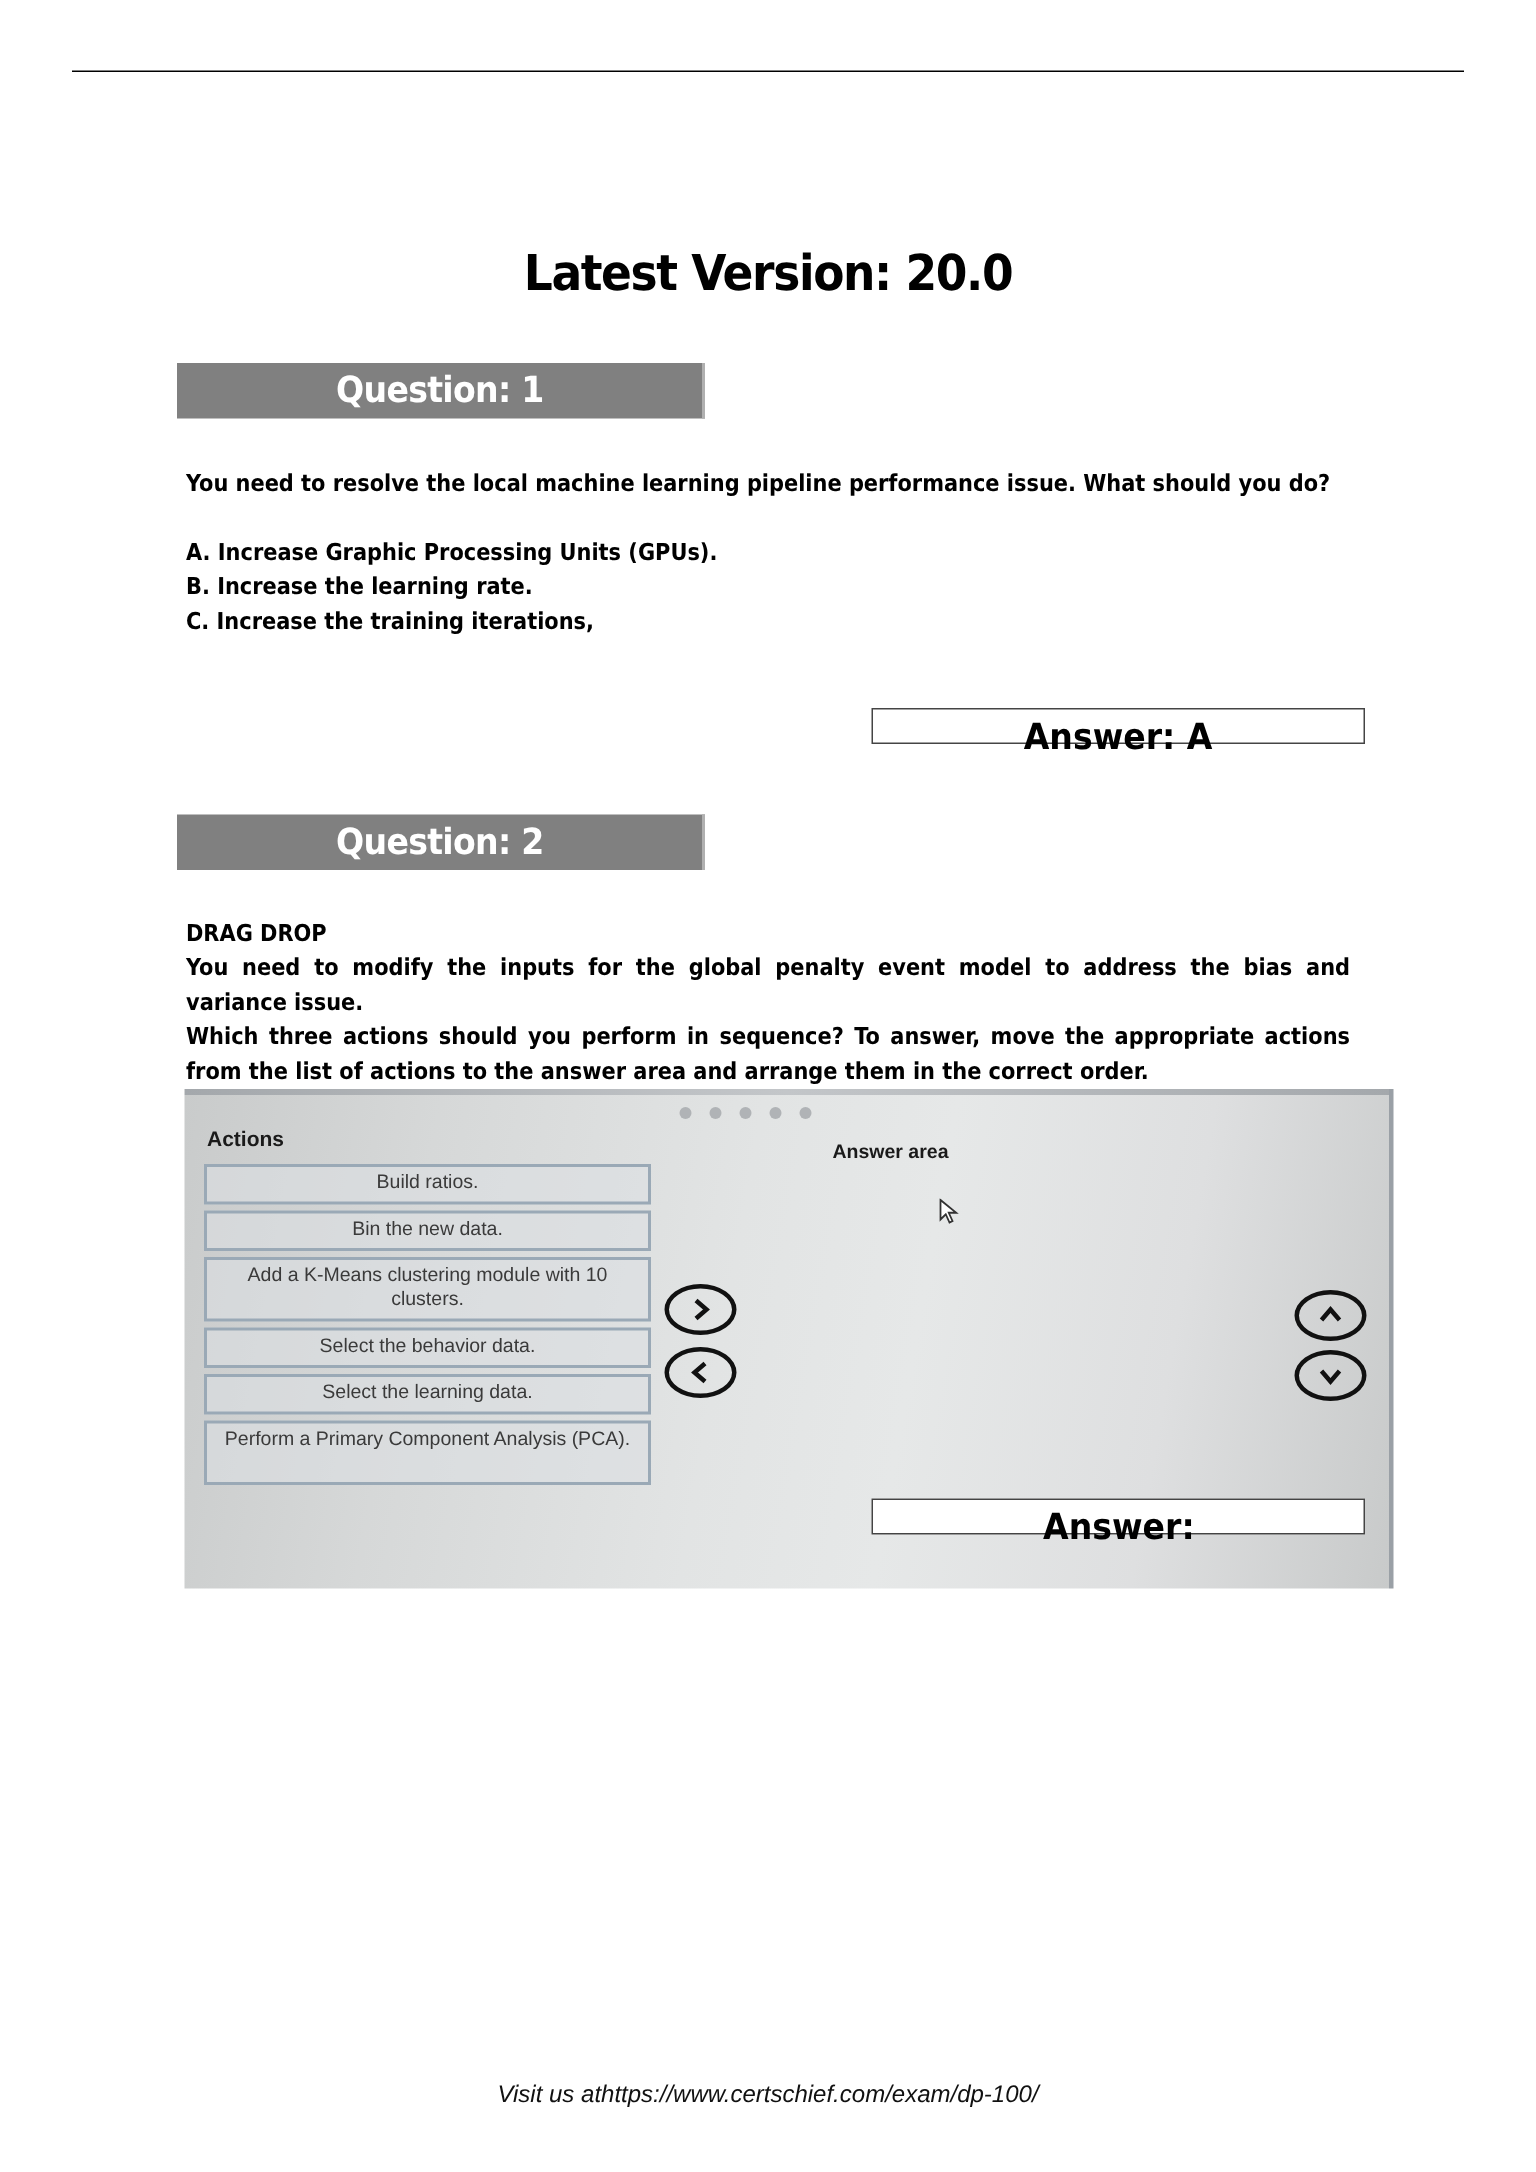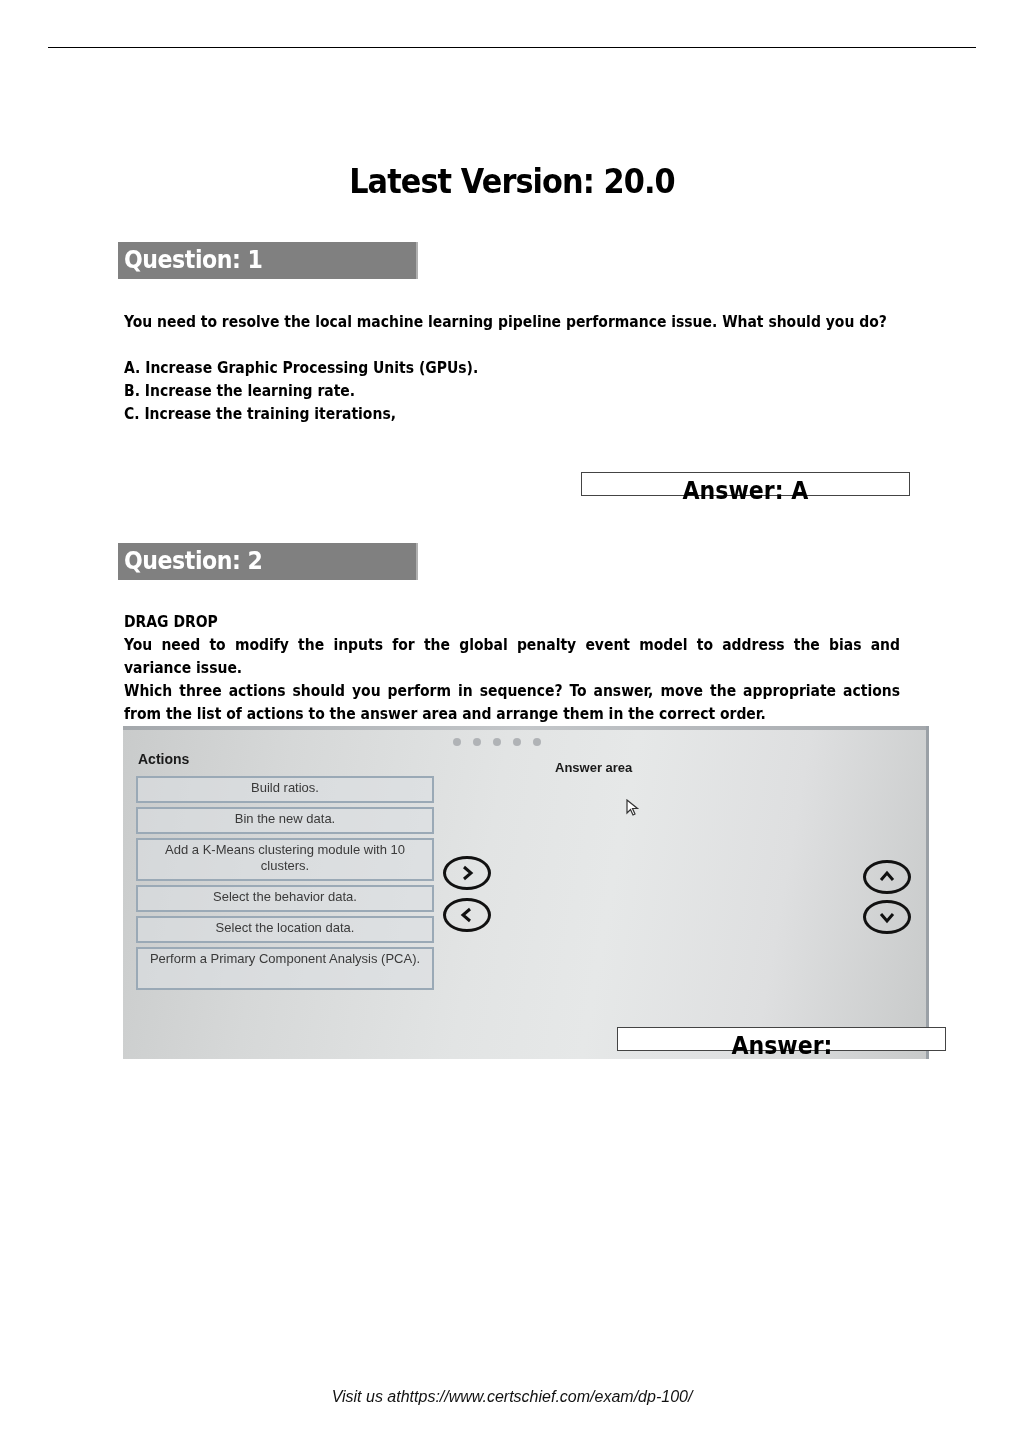--- a/index.html
+++ b/index.html
@@ -3,40 +3,40 @@
   <meta charset="utf-8">
   <style>
     html, body { margin: 0; padding: 0; background: #ffffff; }
     body { width: 1024px; height: 1448px; position: relative; overflow: hidden;
            font-family: "Liberation Sans", sans-serif; color: #000; }
     .top-rule { position: absolute; left: 48px; top: 47px; width: 928px; height: 0;
                 border-top: 1.5px solid #000; }
     .title { position: absolute; left: 0; top: 162px; width: 1024px; text-align: center;
              font-family: "DejaVu Sans", sans-serif; font-weight: bold; font-size: 33px;
              letter-spacing: -1px; transform: scaleX(0.92); }
-    .qbanner { position: absolute; left: 118px; width: 300px; height: 37px; background: #808080;
+    .qbanner { position: absolute; left: 118px; width: 352px; height: 37px; background: #808080;
                border-right: 2px solid #b0b0b0; box-sizing: border-box; color: #fff;
                font-family: "DejaVu Sans", sans-serif; font-weight: bold; font-size: 24px;
-               line-height: 37px; letter-spacing: -0.5px; }
+               text-align: center; line-height: 37px; letter-spacing: -0.5px; }
     .qbanner span { display: inline-block; transform: scaleX(0.92); }
     .q1 { top: 242px; }
     .q2 { top: 543px; }
     .text { position: absolute; left: 124px; width: 776px; font-size: 15.5px; line-height: 23px;
             font-family: "DejaVu Sans Condensed", "DejaVu Sans", sans-serif; }
     .text p { margin: 0; font-weight: bold; }
     .stem1 { top: 311px; }
     .opts1 { top: 357px; }
     .q2text { top: 611px; text-align: justify; }
     .answer-box { position: absolute; left: 581px; width: 329px; height: 24px; box-sizing: border-box;
                   border: 1.5px solid #444; background: #fff; text-align: center;
                   font-family: "DejaVu Sans", sans-serif; font-weight: bold; font-size: 24px;
                   line-height: 37px; }
     .answer-box span { display: inline-block; transform: scaleX(0.92); }
     .ans1 { top: 472px; }
-    .ans2 { top: 1027px; margin-left: 36px; }
+    .ans2 { top: 999px; }
 
     .shot { position: absolute; left: 123px; top: 726px; width: 806px; height: 333px; overflow: hidden;
             background: linear-gradient(100deg, #c9cbcb 0%, #d6d8d8 20%, #e2e4e4 45%, #e6e8e8 60%, #dedfe0 80%, #c8caca 100%);
             border-right: 3px solid #9aa0a6; box-sizing: border-box; text-align: center; }
     .shot::before { content: ""; position: absolute; left: 0; top: 0; right: 0; height: 4px;
                     background: linear-gradient(90deg, #a4a8ac, #c3c6c9, #a4a8ac); }
     .shot .dots { position: absolute; left: 330px; top: 12px; display: flex; gap: 12px; }
     .shot .dot { width: 8px; height: 8px; border-radius: 50%; background: #b0b3b6; }
     .actions-h { position: absolute; left: 15px; top: 25px; font-weight: bold; font-size: 14px; color: #1a1a1a; }
     .act-list { position: absolute; left: 13px; top: 50px; width: 298px; }
@@ -93,21 +93,21 @@
     <div class="dot"></div>
     <div class="dot"></div>
     <div class="dot"></div>
   </div>
   <div class="actions-h">Actions</div>
   <div class="act-list">
     <div class="act one">Build ratios.</div>
     <div class="act one">Bin the new data.</div>
     <div class="act two">Add a K-Means clustering module with 10 clusters.</div>
     <div class="act one">Select the behavior data.</div>
-    <div class="act one">Select the location data.</div>
+    <div class="act one">Select the learning data.</div>
     <div class="act two">Perform a Primary Component Analysis (PCA).</div>
   </div>
   <div class="ans-area-h">Answer area</div>
   <svg class="cursor" viewBox="0 0 14 18">
     <path d="M1 1 L1 14 L4.5 10.5 L7 16 L9 15 L6.5 9.5 L11.5 9.5 Z" fill="#fff" stroke="#333" stroke-width="1.2"></path>
   </svg>
   <div class="circ btn-right">
     <svg viewBox="0 0 18 18">
         <path d="M6 3 L13 9 L6 15" fill="none" stroke="#111" stroke-width="3"></path>
       </svg>

